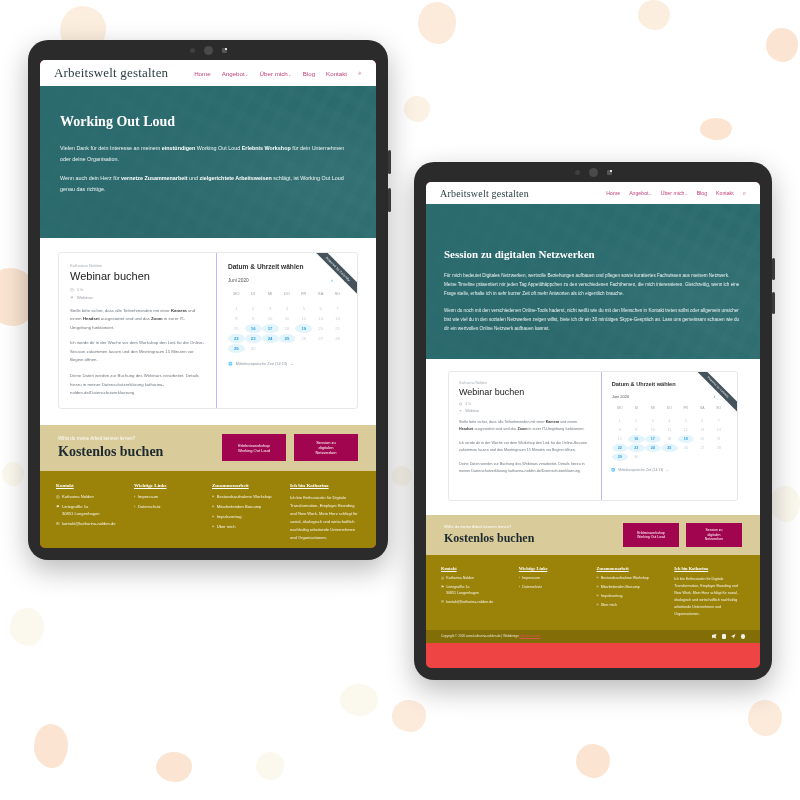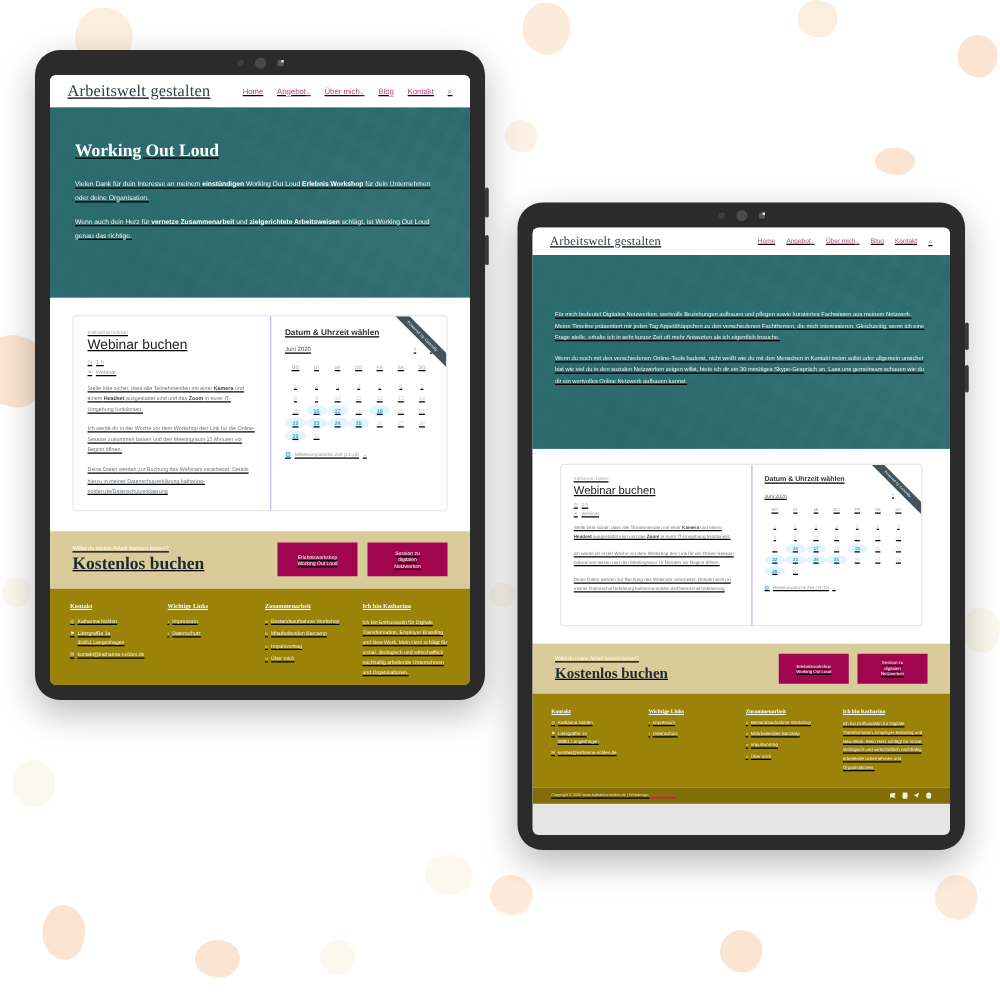--- a/index.html
+++ b/index.html
@@ -33,25 +33,24 @@
   }
   .cam-small { width: 5px; height: 5px; border-radius: 50%; background: #3f3f3f; }
   .cam-big   { width: 9px; height: 9px; border-radius: 50%; background: #4a4a4a; }
   .cam-sq    { width: 5px; height: 5px; border-radius: 1px; background: #555; position: relative;}
   .cam-sq::after{content:"";position:absolute;right:0;top:0;width:2px;height:2px;background:#ddd;}
 
   .side-btn { position: absolute; background: #3a3a3a; border-radius: 2px; }
 
   .screen {
     width: 100%; height: 100%;
-    background: #e5e5e5;
+    background: #ef4444;
     border-radius: 5px;
     overflow: hidden;
     position: relative;
-    text-decoration: underline;
   }
 
   
   .site-header {
     background: #fff;
     display: flex; align-items: center; justify-content: space-between;
     padding: 0 14px;
   }
   .brand {
     font-family: "Liberation Serif", serif;
@@ -455,20 +454,21 @@
         <span class="nav-item"><span>Über mich</span><span class="caret">⌄</span></span>
         <span class="nav-item"><span>Blog</span></span>
         <span class="nav-item"><span>Kontakt</span></span>
         <span class="search-ico">⌕</span>
       </nav>
     </header>
 
     <section class="hero">
       <div class="hero-photo"></div>
       <div class="hero-inner">
+        <h1>Session zu digitalen Netzwerken</h1>
         <p>Für mich bedeutet Digitales Netzwerken, wertvolle Beziehungen aufbauen und pflegen sowie kuratiertes Fachwissen aus meinem Netzwerk. Meine Timeline präsentiert mir jeden Tag Appetithäppchen zu den verschiedenen Fachthemen, die mich interessieren. Gleichzeitig, wenn ich eine Frage stelle, erhalte ich in sehr kurzer Zeit oft mehr Antworten als ich eigentlich brauche.</p>
         <p>Wenn du noch mit den verschiedenen Online-Tools haderst, nicht weißt wie du mit den Menschen in Kontakt treten sollst oder allgemein unsicher bist wie viel du in den sozialen Netzwerken zeigen willst, biete ich dir ein 30 minütiges Skype-Gespräch an. Lass uns gemeinsam schauen wie du dir ein wertvolles Online Netzwerk aufbauen kannst.</p>
       </div>
     </section>
 
     <section class="widget-wrap">
       <div class="widget">
         <div class="w-left">
           <div class="w-host">Katharina Nolden</div>
           <div class="w-title">Webinar buchen</div>

